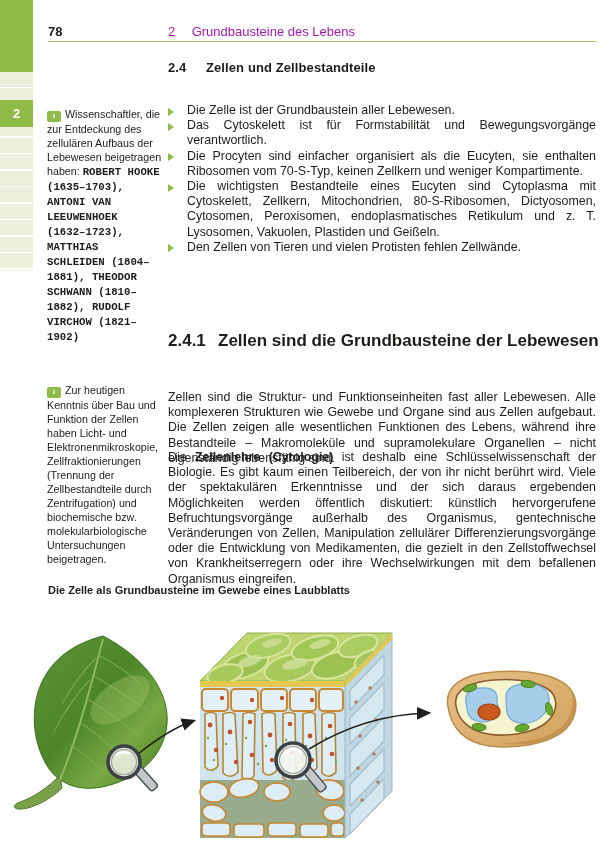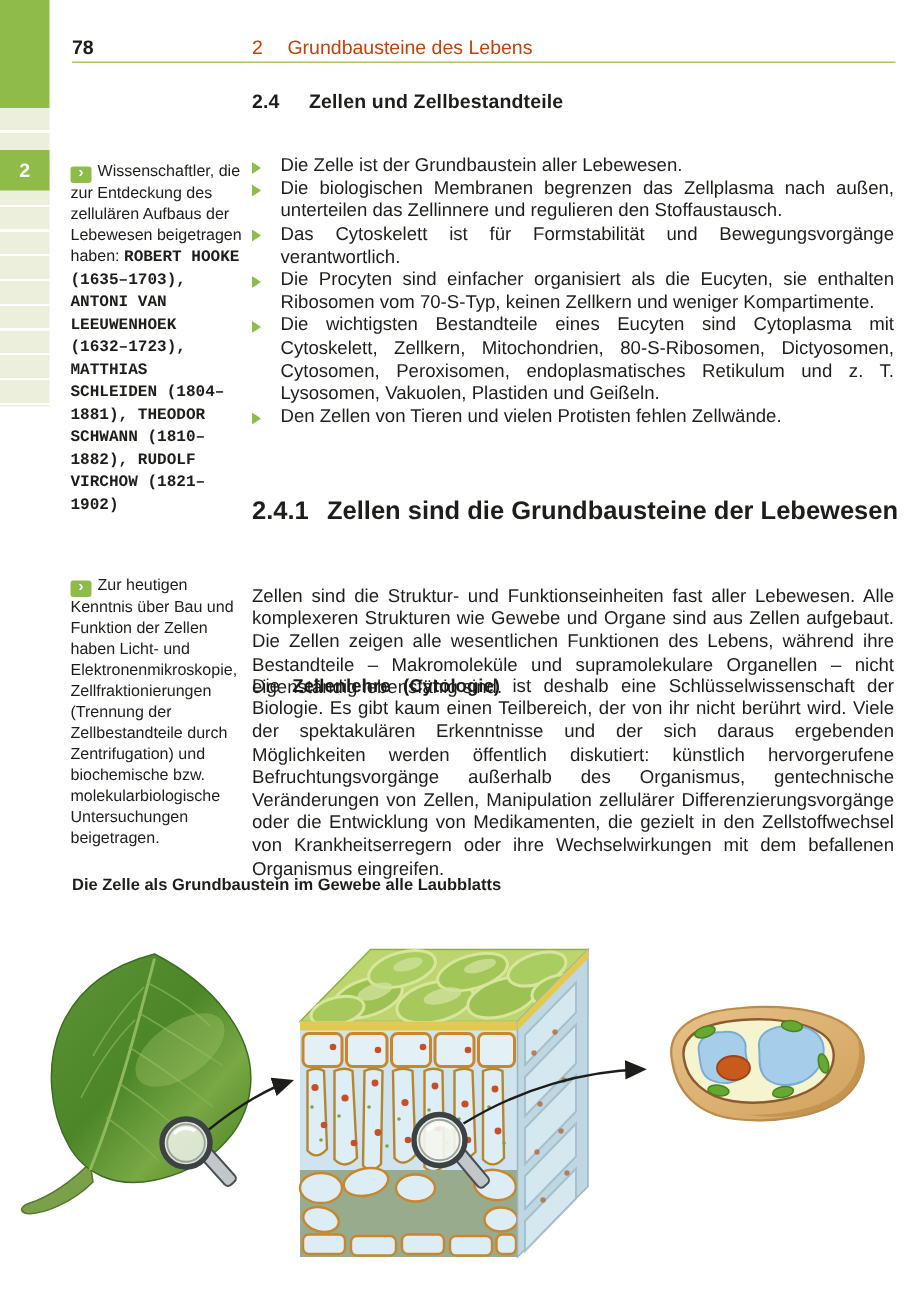--- a/index.html
+++ b/index.html
@@ -9,21 +9,21 @@
 
   
   .sb-top{left:0;top:0;width:33px;height:72px;background:#8fbc49;}
   .sb-strip{left:0;top:72px;width:33px;height:199px;
             background:repeating-linear-gradient(to bottom,#ecefdb 0,#ecefdb 15px,#ffffff 15px,#ffffff 16.5px);}
   .sb-tab{left:0;top:100px;width:33px;height:27px;background:#8fbc49;color:#fff;
           font-weight:bold;font-size:13px;display:flex;align-items:center;justify-content:center;}
 
   
   .pagenum{left:48px;top:24px;font-size:13px;font-weight:bold;}
-  .chap-head{left:168px;top:24px;font-size:13px;color:#c2410c;}
+  .chap-head{left:168px;top:24px;font-size:13px;color:#a21caf;}
   .chap-head .num{display:inline-block;width:20px;}
   .head-rule{left:48px;top:41px;width:549px;height:0;border-top:1.5px solid #a9c56b;}
 
   
   .h24{left:168px;top:60px;font-size:13px;font-weight:bold;letter-spacing:.1px;}
   .h24 .num{display:inline-block;width:38px;}
   .h241{left:168px;top:331px;font-size:17px;font-weight:bold;}
   .h241 .num{display:inline-block;width:50px;}
 
   
@@ -71,24 +71,20 @@
   <span class="num">2.4</span><span>Zellen und Zellbestandteile</span>
 </div>
 
 <div class="abs col bullets">
   <div class="b-row">
       <span class="b-arrow"></span>
       <div class="b-text">Die Zelle ist der Grundbaustein aller Lebewesen.</div>
     </div>
   <div class="b-row">
       <span class="b-arrow"></span>
-      <div class="b-text">Die biologischen Membranen begrenzen das Zellplasma nach außen, unterteilen das Zellinnere und regulieren den Stoffaustausch.</div>
-    </div>
-  <div class="b-row">
-      <span class="b-arrow"></span>
       <div class="b-text">Das Cytoskelett ist für Formstabilität und Bewegungsvorgänge verantwortlich.</div>
     </div>
   <div class="b-row">
       <span class="b-arrow"></span>
       <div class="b-text">Die Procyten sind einfacher organisiert als die Eucyten, sie enthalten Ribosomen vom 70-S-Typ, keinen Zellkern und weniger Kompartimente.</div>
     </div>
   <div class="b-row">
       <span class="b-arrow"></span>
       <div class="b-text">Die wichtigsten Bestandteile eines Eucyten sind Cytoplasma mit Cytoskelett, Zellkern, Mitochondrien, 80-S-Ribosomen, Dictyosomen, Cytosomen, Peroxisomen, endoplasmatisches Retikulum und z. T. Lysosomen, Vakuolen, Plastiden und Geißeln.</div>
     </div>
@@ -109,21 +105,21 @@
 <div class="abs col para1">Zellen sind die Struktur- und Funktionseinheiten fast aller Lebewesen. Alle komplexeren Strukturen wie Gewebe und Organe sind aus Zellen aufgebaut. Die Zellen zeigen alle wesentlichen Funktionen des Lebens, während ihre Bestandteile – Makromoleküle und supramolekulare Organellen – nicht eigenständig lebensfähig sind.</div>
 
 <div class="abs col para2">
   <span>Die </span><b>Zellenlehre (Cytologie)</b><span> ist deshalb eine Schlüsselwissenschaft der Biologie. Es gibt kaum einen Teilbereich, der von ihr nicht berührt wird. Viele der spektakulären Erkenntnisse und der sich daraus ergebenden Möglichkeiten werden öffentlich diskutiert: künstlich hervorgerufene Befruchtungsvorgänge außerhalb des Organismus, gentechnische Veränderungen von Zellen, Manipulation zellulärer Differenzierungsvorgänge oder die Entwicklung von Medikamenten, die gezielt in den Zellstoffwechsel von Krankheitserregern oder ihre Wechselwirkungen mit dem befallenen Organismus eingreifen.</span>
 </div>
 
 <div class="abs mnote m2">
   <span class="m-icon">›</span><span>Zur heutigen Kenntnis über Bau und Funktion der Zellen haben Licht- und Elektronenmikroskopie, Zellfraktionierungen (Trennung der Zellbestandteile durch Zentrifugation) und biochemische bzw. molekularbiologische Untersuchungen beigetragen.</span>
 </div>
 
-<div class="abs caption">Die Zelle als Grundbaustein im Gewebe alle Laubblatts</div>
+<div class="abs caption">Die Zelle als Grundbausteine im Gewebe eines Laubblatts</div>
 
 <svg class="abs figure" viewBox="0 0 613 258">
   <defs>
     <linearGradient id="leafG" x1="0" y1="0" x2="1" y2="1">
       <stop offset="0" stop-color="#5d9436"></stop>
         <stop offset="0.45" stop-color="#4c8629"></stop>
       <stop offset="0.7" stop-color="#79a844"></stop>
         <stop offset="1" stop-color="#47801f"></stop>
     </linearGradient>
     <linearGradient id="cellWall" x1="0" y1="0" x2="1" y2="1">

